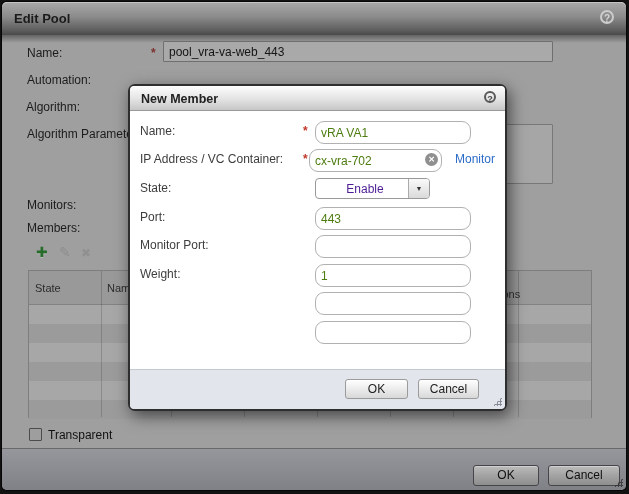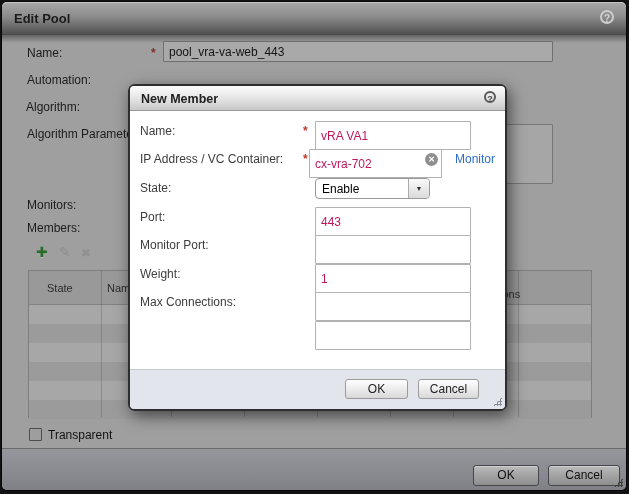--- a/index.html
+++ b/index.html
@@ -95,37 +95,37 @@
     left:0; right:0; top:0; height:25px;
     background:linear-gradient(#fdfdfd, #e3e3e3 55%, #c7c7c7);
     border-bottom:1px solid #999999; border-radius:4px 4px 0 0;
   }
   .nm-title { left:11px; top:6px; font-size:12.5px; font-weight:bold; color:#222222; }
   .nm-help { right:9px; top:5px; border:2px solid #585858; color:#484848; width:12px; height:12px; line-height:12px; font-size:9px; }
 
   .nm-label { font-size:12px; color:#3d3d3d; white-space:nowrap; }
   .nm-req { font-size:12px; font-weight:bold; color:#c0392b; }
   .nm-input {
-    width:100%; height:29px; border:1px solid #b1b1b1; border-radius:1px;
-    font-family:"Liberation Sans",sans-serif; font-size:12px; color:#be185d;
+    width:100%; height:23px; border:1px solid #b1b1b1; border-radius:9px;
+    font-family:"Liberation Sans",sans-serif; font-size:12px; color:#4d7c0f;
     padding:0 5px; background:#fff;
   }
   .nm-input-wrap { height:21px; }
   .nm-clear {
     right:4px; top:4px; width:13px; height:13px; border-radius:50%;
     background:#8f8f8f; color:#ffffff; font-size:8px; font-weight:bold;
     text-align:center; line-height:13px;
   }
   .nm-link { font-size:12px; color:#2c6cc8; cursor:pointer; }
 
   .nm-combo {
     height:21px; border:1px solid #999999; border-radius:4px;
     background:#ffffff; display:flex; overflow:hidden;
   }
-  .nm-combo-value { flex:1; font-size:12px; color:#000000; padding:3px 0 0 6px; }
+  .nm-combo-value { flex:1; font-size:12px; color:#4c1d95; padding:3px 0 0 6px;text-align:center; }
   .nm-combo-btn {
     width:21px; border-left:1px solid #ababab;
     background:linear-gradient(#fafafa, #dadada);
     display:flex; align-items:center; justify-content:center;
   }
   .nm-combo-arrow { font-size:7px; color:#333333; }
 
   .nm-footer {
     left:0; right:0; bottom:0; height:40px;
     background:#e2e5eb; border-top:1px solid #c5c9d0; border-radius:0 0 4px 4px;
@@ -162,21 +162,21 @@
 
     <span class="abs ep-label" style="left:25px;top:196px">Monitors:</span>
     <span class="abs ep-label" style="left:25px;top:219px">Members:</span>
 
     <span class="abs tool-icon icon-add" style="left:34px;top:243px">✚</span>
     <span class="abs tool-icon icon-edit" style="left:57px;top:243px">✎</span>
     <span class="abs tool-icon icon-delete" style="left:79px;top:244px">✖</span>
 
     <div class="abs ep-table">
       <div class="abs ep-thead">
-        <div class="abs ep-th" style="left:12px;width:72px">State</div>
+        <div class="abs ep-th" style="left:0;width:72px">State</div>
         <div class="abs ep-th" style="left:72px;width:70px">Name</div>
         <div class="abs ep-th" style="left:424px;width:66px">Max Connections</div>
       </div>
       <div class="abs ep-row row-a" style="top:34px"></div>
       <div class="abs ep-row row-b" style="top:53px"></div>
       <div class="abs ep-row row-a" style="top:72px"></div>
       <div class="abs ep-row row-b" style="top:91px"></div>
       <div class="abs ep-row row-a" style="top:110px"></div>
       <div class="abs ep-row row-b" style="top:129px"></div>
       <div class="abs col-line" style="left:72px"></div>
@@ -235,21 +235,20 @@
     <span class="abs nm-label" style="left:10px;top:152px">Monitor Port:</span>
     <div class="abs nm-input-wrap" style="left:185px;top:149px;width:156px">
       <input class="nm-input" value="" style="">
     </div>
 
     <span class="abs nm-label" style="left:10px;top:181px">Weight:</span>
     <div class="abs nm-input-wrap" style="left:185px;top:178px;width:156px">
       <input class="nm-input" value="1" style="">
     </div>
 
-    <span class="abs nm-label" style="left:10px;top:209px">Max Connections:</span>
     <div class="abs nm-input-wrap" style="left:185px;top:206px;width:156px">
       <input class="nm-input" value="" style="">
     </div>
 
     <div class="abs nm-input-wrap" style="left:185px;top:235px;width:156px">
       <input class="nm-input" value="" style="">
     </div>
 
     <footer class="abs nm-footer">
       <div class="abs nm-btn" style="left:215px;top:9px;width:63px">OK</div>

